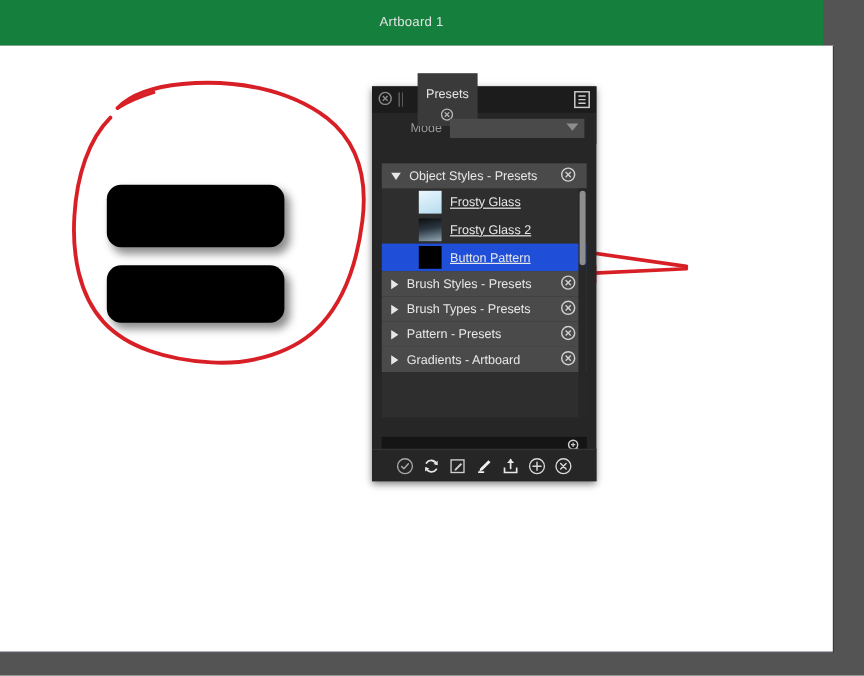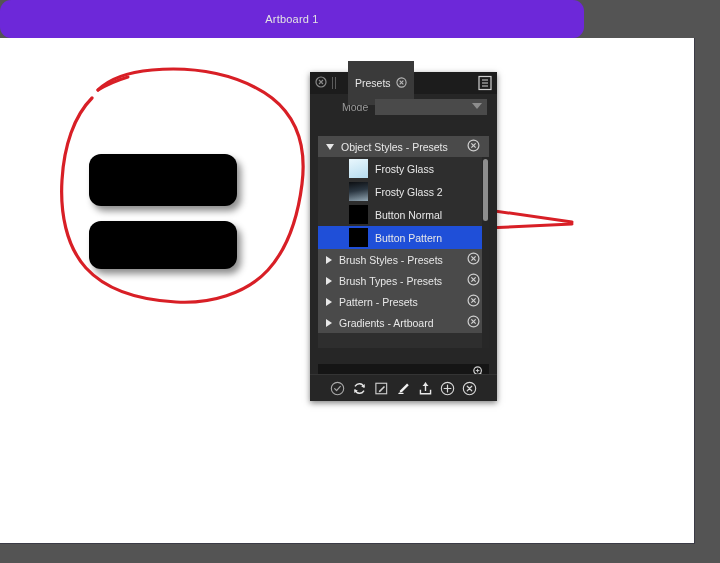--- a/index.html
+++ b/index.html
@@ -6,23 +6,23 @@
   body{
     width:720px;height:563px;
     background:#545454;
     font-family:"Liberation Sans", sans-serif;
     overflow:hidden;
     position:relative;
   }
 
   
   #titlebar{
-    position:absolute;left:0;top:0;width:584px;height:38px;
-    background:#6d28d9;
-    display:flex;align-items:center;justify-content:center;border-radius:11px;
+    position:absolute;left:0;top:0;width:686px;height:38px;
+    background:#15803d;
+    display:flex;align-items:center;justify-content:center;
   }
   #titlebar .title{
     color:#e3e3e3;font-size:11px;letter-spacing:.2px;
   }
 
   
   #canvas{
     position:absolute;left:0;top:38px;width:694px;height:505px;
     background:#ffffff;
     border-right:1px solid #3b3b46;
@@ -61,21 +61,21 @@
   }
   #panel-tabbar .grip{
     width:8px;height:12px;margin-left:5px;
     background:
       linear-gradient(to right,#6a6a6a 1px,transparent 1px,transparent 3px,#6a6a6a 3px,#6a6a6a 4px,transparent 4px);
     opacity:.8;
   }
   .tab{
     margin-left:8px;height:20px;background:#3a3a3a;
     display:flex;align-items:center;gap:5px;padding:12px 7px;
-    color:#e6e6e6;font-size:10.5px;
+    color:#e6e6e6;font-size:10.5px;flex-direction:column;
   }
   #panel-menu-icon{
     position:absolute;right:4px;top:3px;width:16px;height:16px;
   }
 
   
   #mode-row{
     height:26px;display:flex;align-items:center;
     background:#262626;padding:0 10px;
   }
@@ -114,21 +114,21 @@
   .section-header .sh-close{position:absolute;right:9px;top:3px;}
 
   .preset-item{
     height:23px;display:flex;align-items:center;
     color:#e8e8e8;font-size:10.5px;
   }
   .preset-item.selected{background:#1f4fd8;}
   .preset-item .swatch{
     width:19px;height:19px;margin-left:31px;flex:none;
   }
-  .preset-item .pi-label{margin-left:7px;}
+  .preset-item .pi-label{margin-left:7px;text-decoration:underline;}
 
   #list-scrollbar{
     position:absolute;right:0;top:21px;width:7px;bottom:0;
     background:#272727;
   }
   #list-scroll-thumb{
     position:absolute;left:1px;top:2px;width:5px;height:62px;
     background:#8e8e8e;border-radius:3px;
   }
 
@@ -229,24 +229,20 @@
     <div class="preset-item">
       <span class="swatch" style="background:linear-gradient(160deg,#e9f7fd,#b6dcef);"></span>
       <span class="pi-label">Frosty Glass</span>
     </div>
 
     <div class="preset-item">
       <span class="swatch" style="background:linear-gradient(170deg,#0d0f12 0%,#2b3742 45%,#93a7b4 100%);"></span>
       <span class="pi-label">Frosty Glass 2</span>
     </div>
 
-    <div class="preset-item">
-      <span class="swatch" style="background:#000000;"></span>
-      <span class="pi-label">Button Normal</span>
-    </div>
 
     <div class="preset-item selected">
       <span class="swatch" style="background:#000000;"></span>
       <span class="pi-label">Button Pattern</span>
     </div>
 
     <div class="section-header">
       <span class="tri tri-right"></span>
       <span class="sh-label">Brush Styles - Presets</span>
       <span class="sh-close">

